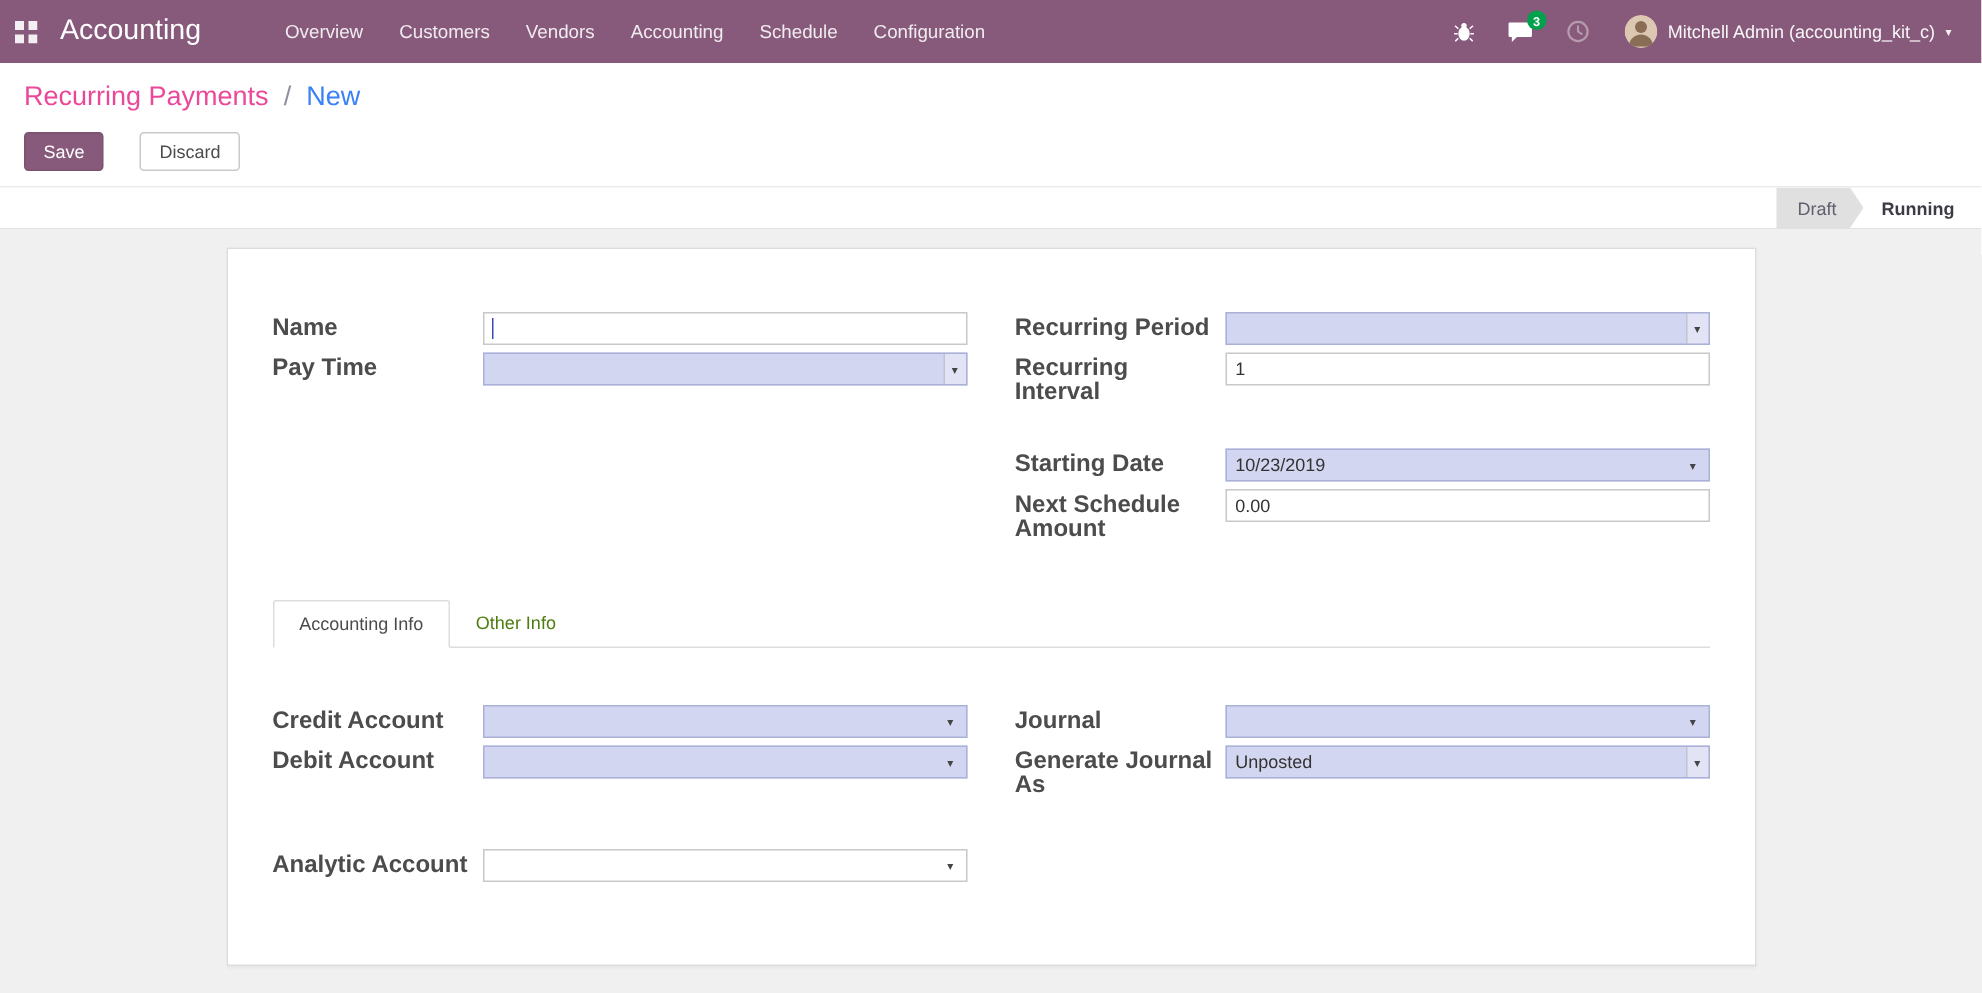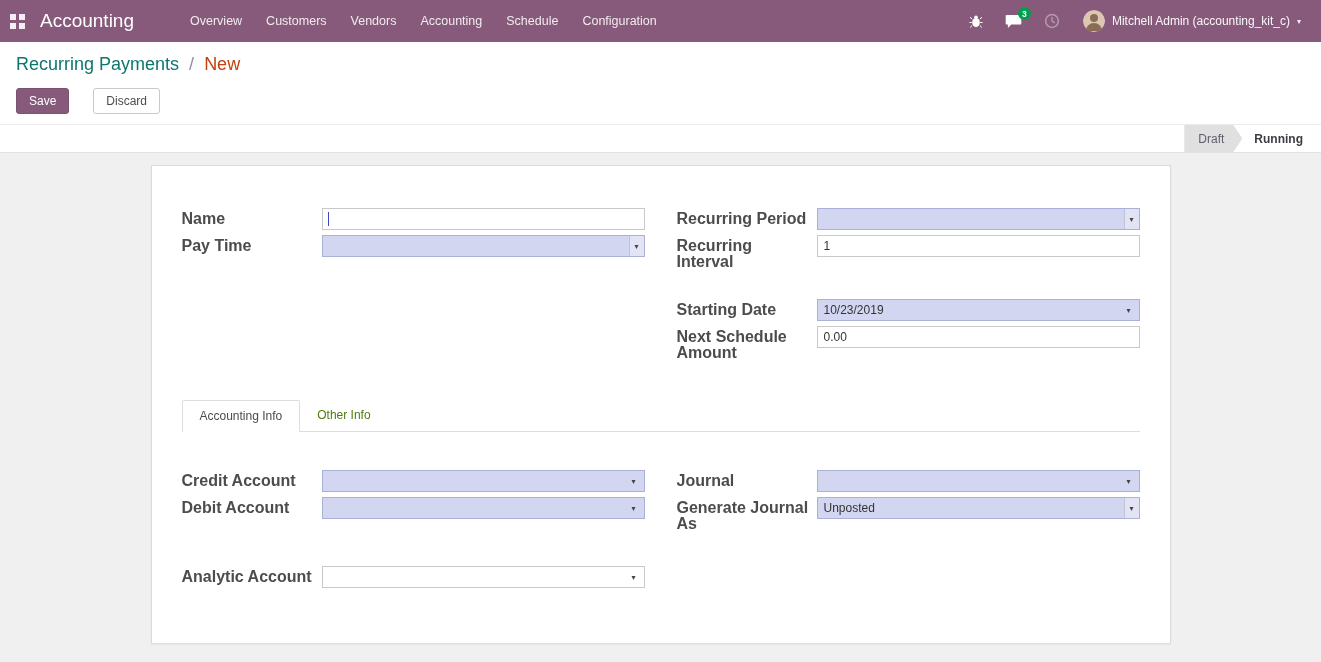--- a/index.html
+++ b/index.html
@@ -31,23 +31,23 @@
     background: #00a04d; color: #fff; border-radius: 8px; font-size: 8.5px;
     display: flex; align-items: center; justify-content: center; padding: 0 3px; font-weight: bold;
   }
   .user-menu { display: flex; align-items: center; gap: 7px; padding: 0 6px 0 12px; height: 100%; cursor: pointer; }
   .avatar { width: 22px; height: 22px; border-radius: 50%; overflow: hidden; display: inline-flex; }
   .user-name { font-size: 12px; color: rgba(255,255,255,0.95); }
   .nav-caret { font-size: 8px; color: rgba(255,255,255,0.9); }
   
   .control-panel { padding: 12px 16px 10px 16px; background: #fff; }
   .breadcrumb { font-size: 18px; margin-bottom: 13px; }
-  .breadcrumb a { color: #0f766e; text-decoration: none; cursor: pointer; }
+  .breadcrumb a { color: #ec4899; text-decoration: none; cursor: pointer; }
   .breadcrumb .sep { color: #8f8f9f; margin: 0 5px; }
-  .breadcrumb .current { color: #c2410c; }
+  .breadcrumb .current { color: #3b82f6; }
   .buttons { display: flex; gap: 24px; }
   button { font-family: "Liberation Sans", sans-serif; font-size: 12px; cursor: pointer; border-radius: 3px; padding: 5px 12px; }
   .btn-primary { background: #875a7b; border: 1px solid #79536f; color: #fff; }
   .btn-secondary { background: #fff; border: 1px solid #c9c9c9; color: #4c4c4c; }
   
   .statusbar {
     background: #fff; border-top: 1px solid #ebebeb; border-bottom: 1px solid #e2e2e2;
     height: 29px; display: flex; justify-content: flex-end; align-items: stretch; padding-right: 6px;
   }
   .status-steps { display: flex; align-items: stretch; }

